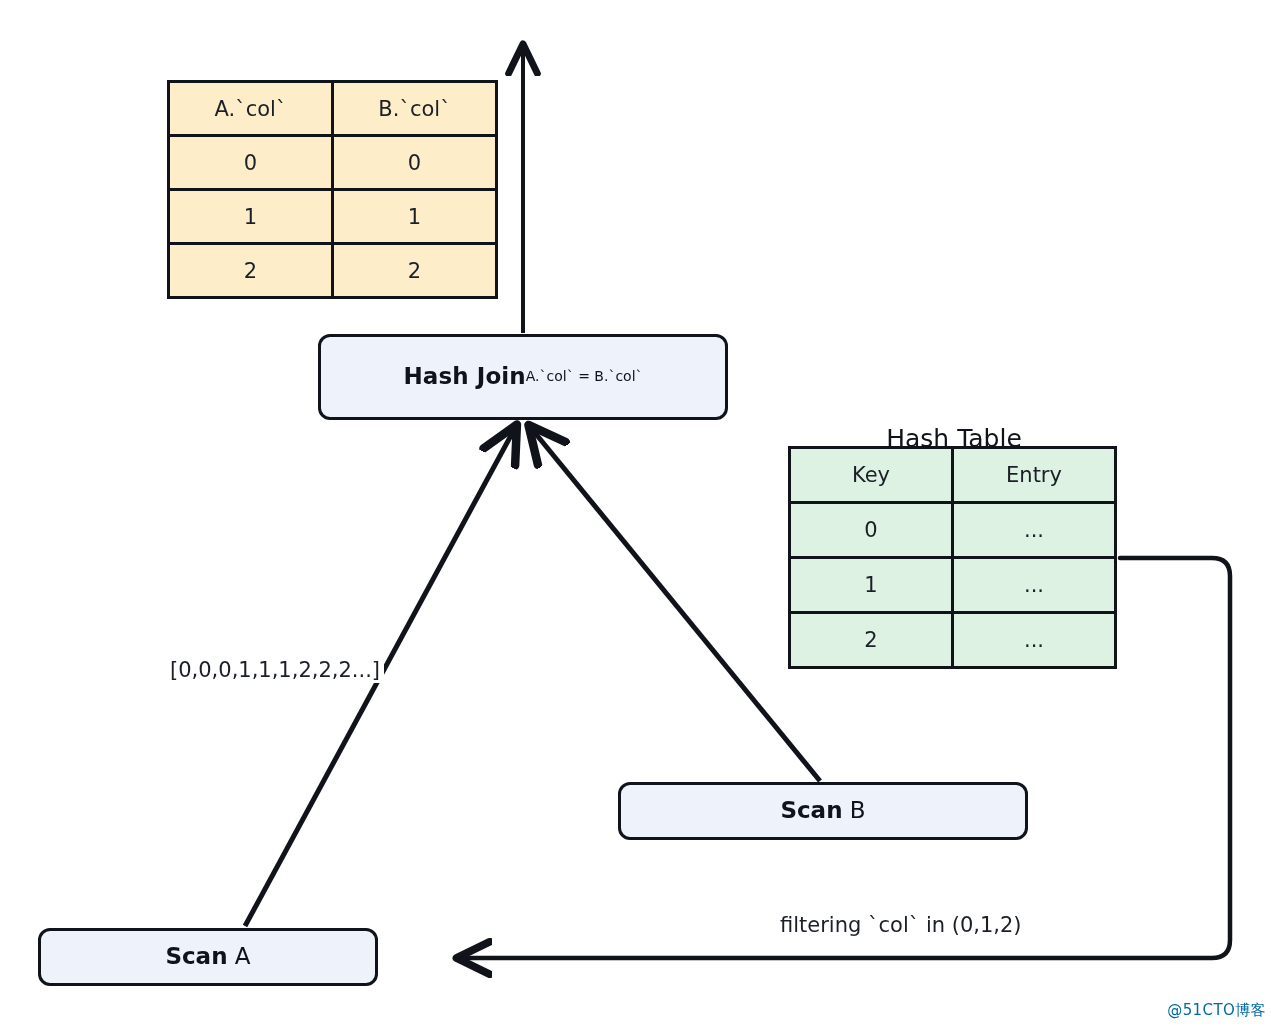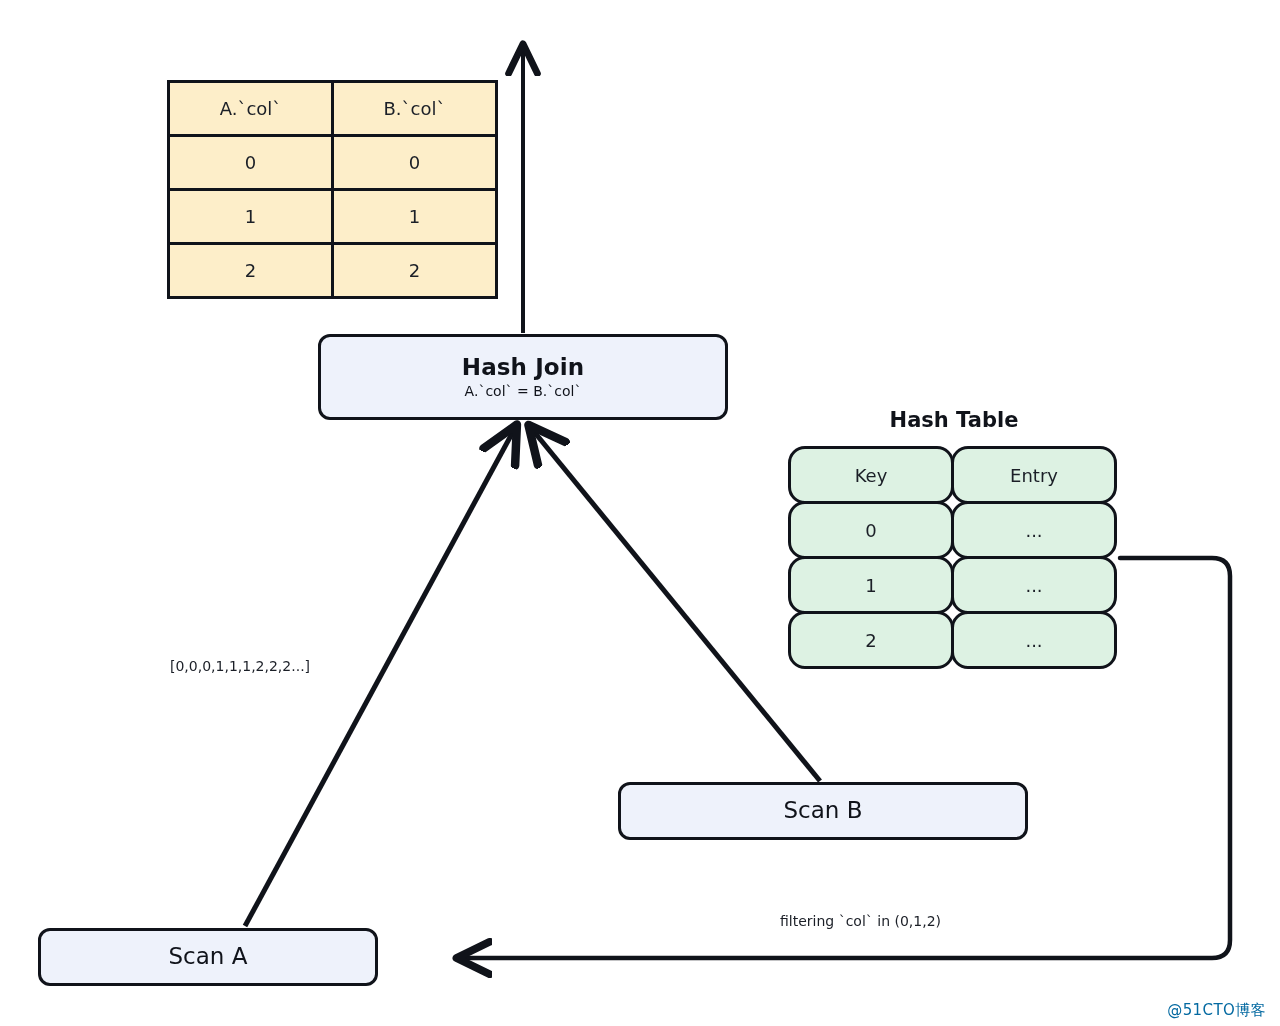--- a/index.html
+++ b/index.html
@@ -29,42 +29,41 @@
   }
 
   
   .node {
     position: absolute;
     box-sizing: border-box;
     background: #eef2fb;
     border: 3px solid #10131a;
     border-radius: 12px;
     display: flex;
-    flex-direction: column;
     align-items: center;
     justify-content: center;
     color: #10131a;
     line-height: 1.28;
   }
   .node .line1 {
     font-size: 23px;
     font-weight: bold;
     letter-spacing: 0.1px;
     white-space: nowrap;
   }
   .node .line2 {
     font-size: 14px;
     font-weight: normal;
     white-space: nowrap;
   }
   .node .mixed {
     font-size: 23px;
     white-space: nowrap;
   }
-  .node .mixed .b { font-weight: normal; }
+  .node .mixed .b { font-weight: bold; }
   .node .mixed .n { font-weight: normal; }
 
   #node-hash-join { left: 318px;  top: 334px; width: 410px; height: 86px; }
   #node-scan-b    { left: 618px;  top: 782px; width: 410px; height: 58px; }
   #node-scan-a    { left: 38px;   top: 928px; width: 340px; height: 58px; }
 
   
   .dtable {
     position: absolute;
     box-sizing: border-box;
@@ -75,58 +74,58 @@
     display: flex;
   }
   .dtable .cell {
     box-sizing: border-box;
     border: 3px solid #10131a;
     margin-right: -3px;
     margin-bottom: -3px;
     display: flex;
     align-items: center;
     justify-content: center;
-    font-size: 18px;
+    font-size: 21px;
     color: #1b1f27;
     white-space: nowrap;
   }
   .dtable .cell:last-child { margin-right: 16px; }
 
   
   #table-result { left: 167px; top: 80px; }
   #table-result .cell {
     background: #fdeec9;
     width: 167px;
     height: 57px;
   }
   #table-result .row:last-child .cell { margin-bottom: 0; }
 
   
   #table-hash { left: 788px; top: 446px; }
   #table-hash .cell {
     background: #ddf2e3;
     width: 166px;
     height: 58px;
-    border-radius: 17px;
   }
   #table-hash .row:last-child .cell { margin-bottom: 0; }
 
   .table-title {
     position: absolute;
+    font-size: 25px;
+    font-weight: normal;
+    color: #10131a;
+    white-space: nowrap;
+    margin-top: 16px;
+  }
+  #title-hash-table { left: 788px; top: 408px; width: 332px; text-align: center; }
+
+  
+  .edge-label {
+    position: absolute;
     font-size: 21px;
-    font-weight: bold;
-    color: #10131a;
-    white-space: nowrap;
-  }
-  #title-hash-table { left: 788px; top: 408px; width: 332px; text-align: center; }
-
-  
-  .edge-label {
-    position: absolute;
-    font-size: 14px;
     color: #1b1f27;
     white-space: nowrap;
     background: #ffffff;
     padding: 1px 4px;
   }
   #label-probe-stream { left: 166px; top: 657px; }
   #label-filter       { left: 776px; top: 912px; }
 
   
   #watermark {

